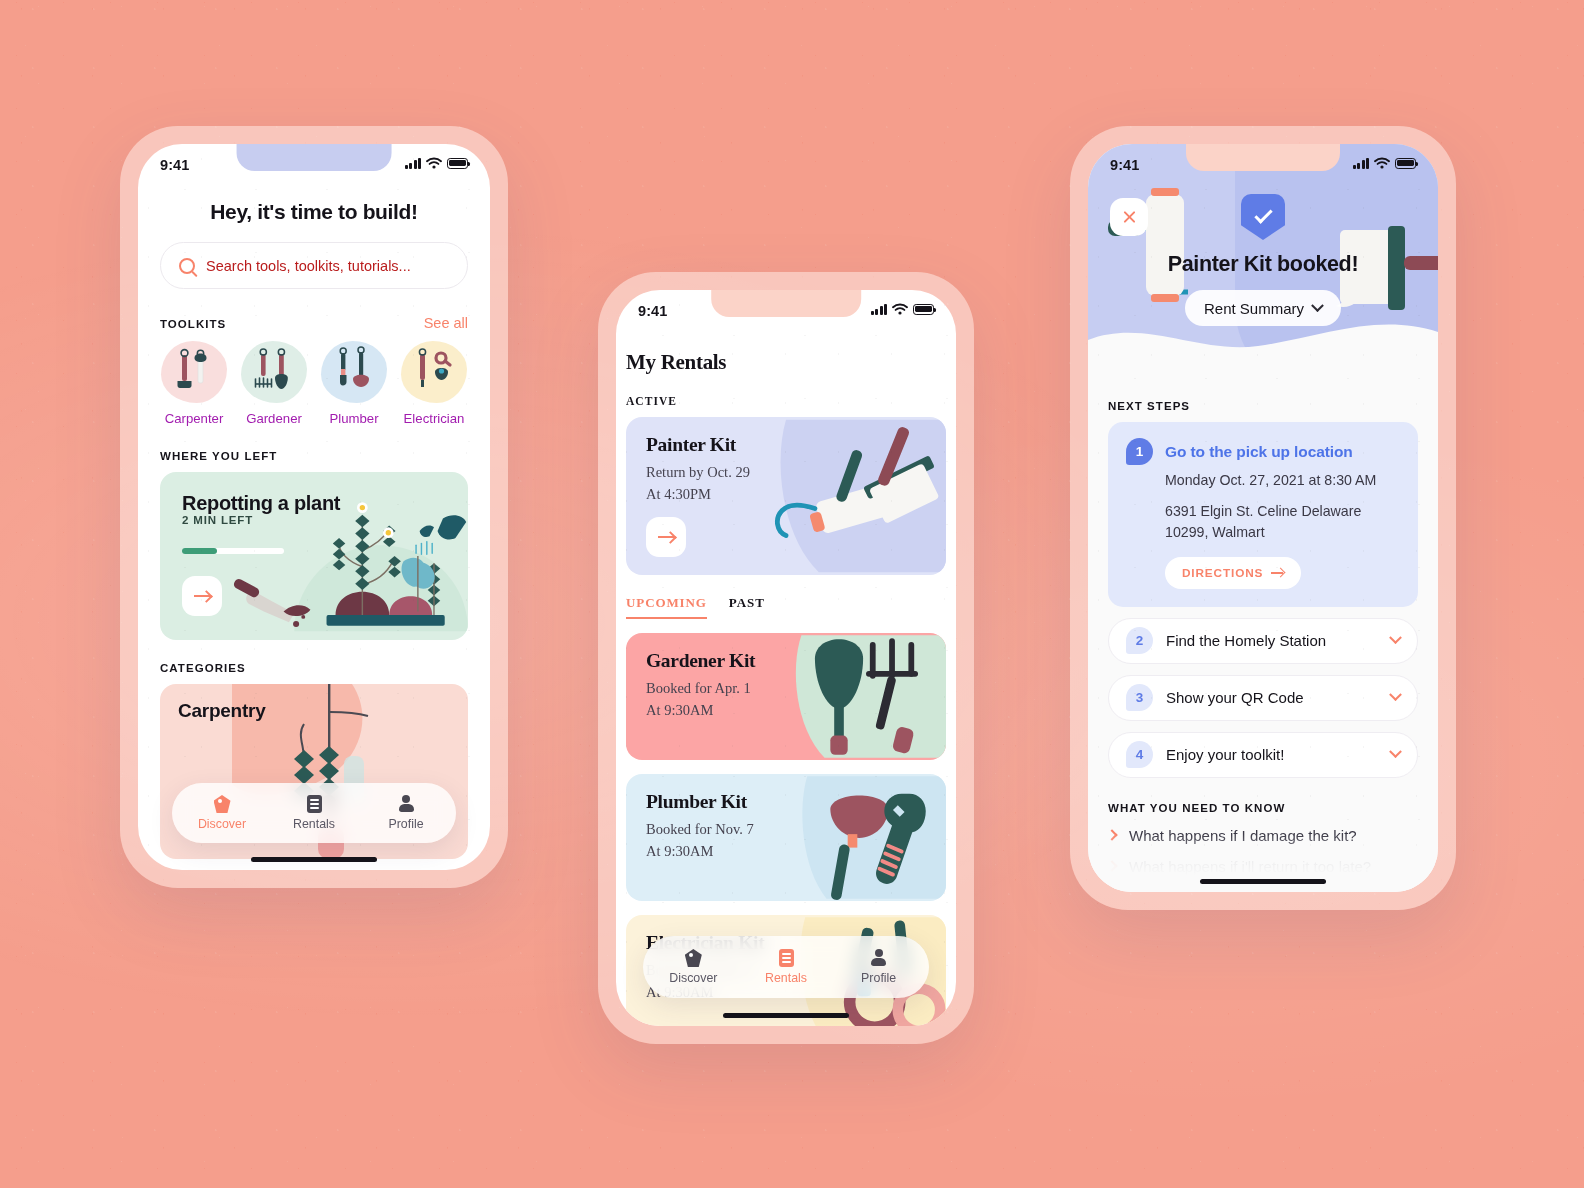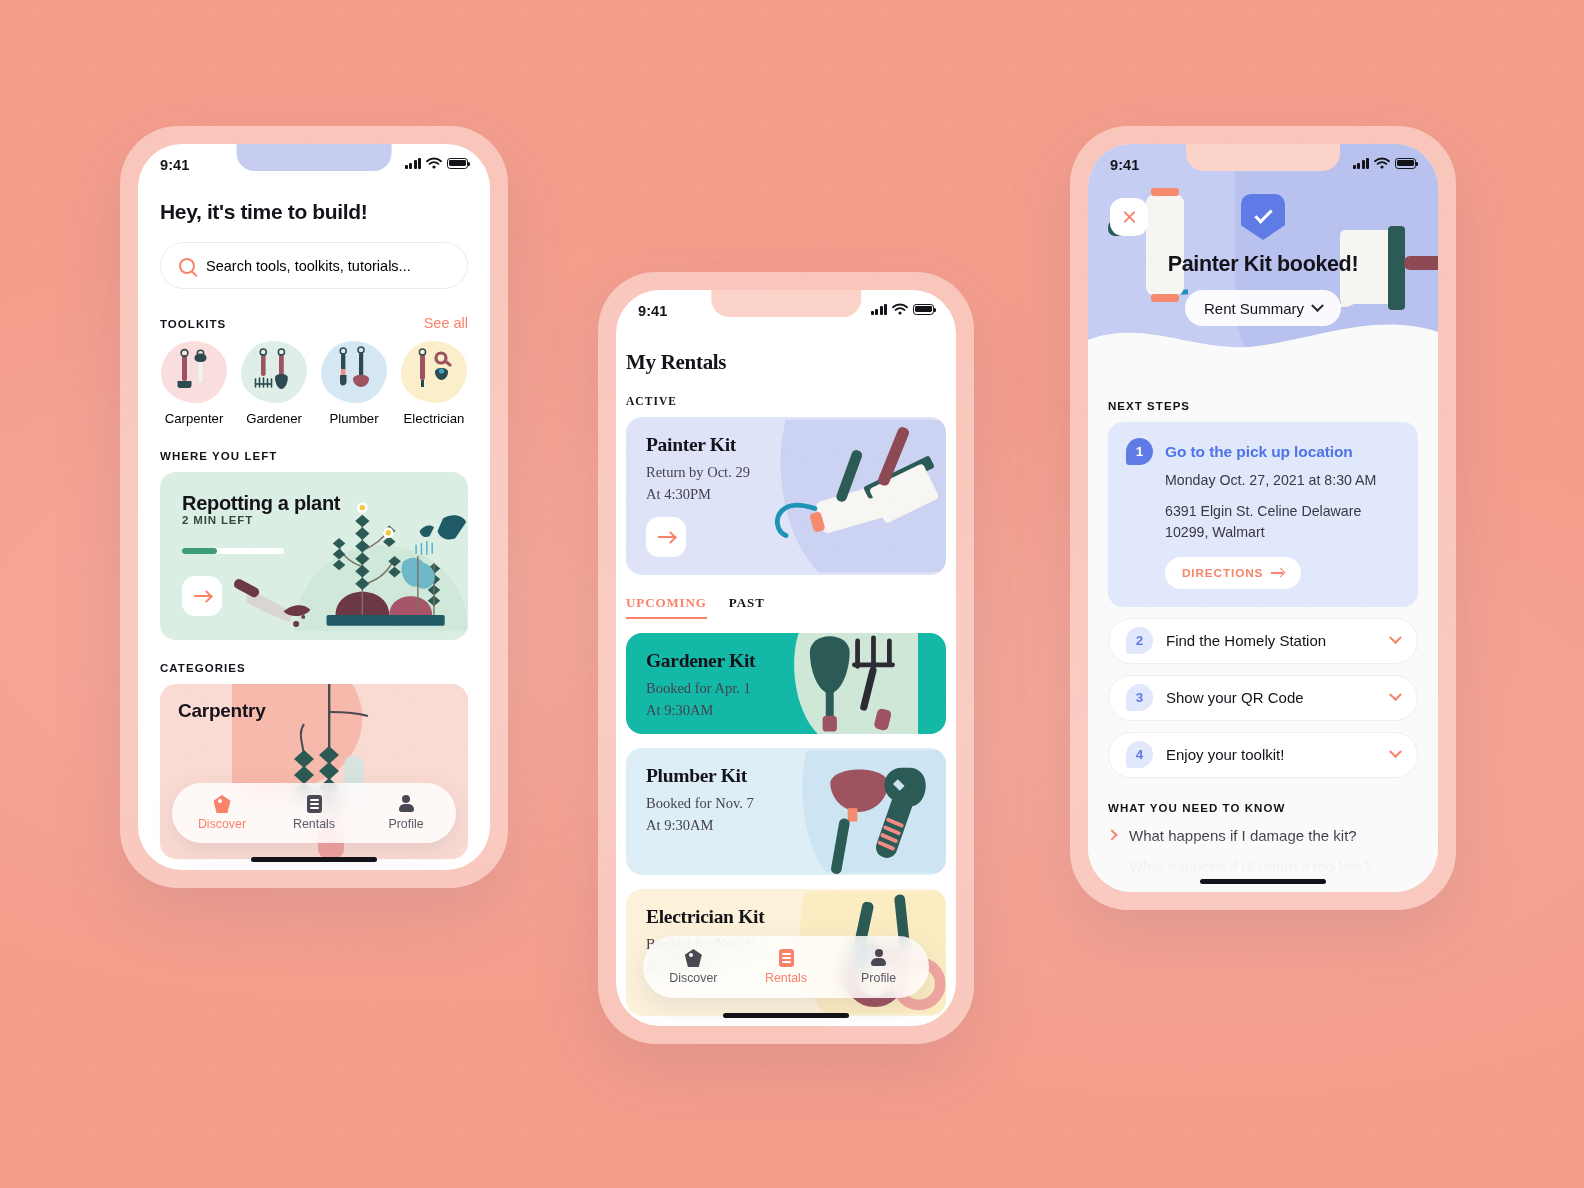--- a/index.html
+++ b/index.html
@@ -77,33 +77,33 @@
   
   .h1 { font-size:21px; font-weight:800; color:#15131a; letter-spacing:-.35px; }
   .h2 { font-size:21px; font-weight:800; color:#15131a; letter-spacing:-.3px; }
   .sec-label { font-size:11.5px; font-weight:800; letter-spacing:1.05px; color:#15131a; }
   .link-coral { font-size:14.5px; color:#f8836a; }
 
   
   #phone-1 .screen { display:flex; flex-direction:column; }
   #phone-1 .notch { background:#c7cdf0; }
   .p1-pad { padding:0 22px; }
-  .p1-title { margin-top:16px; }
+  .p1-title { margin-top:16px;text-align:center; }
   .search { margin-top:18px; height:47px; border:1.4px solid #ece9ee; border-radius:26px;
             display:flex; align-items:center; gap:11px; padding:0 18px; background:#fff; }
   .mag { width:16px; height:16px; border:2px solid #f8836a; border-radius:50%; position:relative; flex:none; }
   .mag::after { content:""; position:absolute; right:-5px; bottom:-3px; width:7px; height:2px;
                 background:#f8836a; border-radius:2px; transform:rotate(45deg); }
-  .search-ph { font-size:14.5px; color:#000000; }
+  .search-ph { font-size:14.5px; color:#b91c1c; }
   .row-head { margin-top:26px; display:flex; align-items:baseline; justify-content:space-between; }
   .kits { margin-top:10px; display:flex; gap:12px; }
   .kit { width:73px; text-align:center; }
   .kit-blob { width:66px; height:62px; margin:0 auto; position:relative;
               border-radius:48% 52% 46% 54% / 54% 45% 55% 46%; }
-  .kit-name { margin-top:8px; font-size:13.2px; color:#000000; white-space:nowrap; }
+  .kit-name { margin-top:8px; font-size:13.2px; color:#a21caf; white-space:nowrap; }
   .tool-svg { position:absolute; inset:0; }
 
   .wyl-card { margin-top:10px; height:168px; border-radius:16px; background:#dbeee3;
               position:relative; overflow:hidden; }
   .wyl-title { position:absolute; left:22px; top:20px; font-size:20px; font-weight:800;
                color:#15131a; letter-spacing:-.3px; }
   .wyl-sub { position:absolute; left:22px; top:42px; font-size:11.5px; font-weight:800;
              letter-spacing:.85px; color:#2f4a41; }
   .wyl-bar { position:absolute; left:22px; top:76px; width:102px; height:6px; border-radius:4px; background:#fff; }
   .wyl-bar i { display:block; height:100%; width:34%; border-radius:4px; background:#3e9d78; }
@@ -475,21 +475,21 @@
           <div class="circ-arrow" style="position:absolute;left:20px;top:100px">
             <span class="arrow-r"></span>
           </div>
         </div>
 
         <div class="tabs2">
           <div class="t2 on">UPCOMING</div>
           <div class="t2">PAST</div>
         </div>
 
-        <div class="rent-card" style="margin-top:14px;height:101px;background:#14b8a6">
+        <div class="rent-card" style="margin-top:14px;height:127px;background:#fca5a5">
           <svg viewBox="0 0 332 127" style="position:absolute;inset:0;width:100%;height:100%">
             <path d="M182 0h150v127H206c-30-30-36-92-24-127z" fill="#cfe7d7"></path>
             <path d="M196 24c0-12 11-20 25-20s25 8 25 20c0 26-12 52-25 52s-25-26-25-52z" fill="#2c5a55"></path>
             <rect x="216" y="70" width="10" height="42" rx="4" fill="#2c5a55"></rect>
             <rect x="212" y="104" width="18" height="20" rx="5" fill="#9d5460"></rect>
             <g stroke="#2c2b33" stroke-width="6" fill="none" stroke-linecap="round">
               <path d="M256 10v32"></path>
                 <path d="M276 6v36"></path>
                 <path d="M296 10v30"></path>
             </g>

